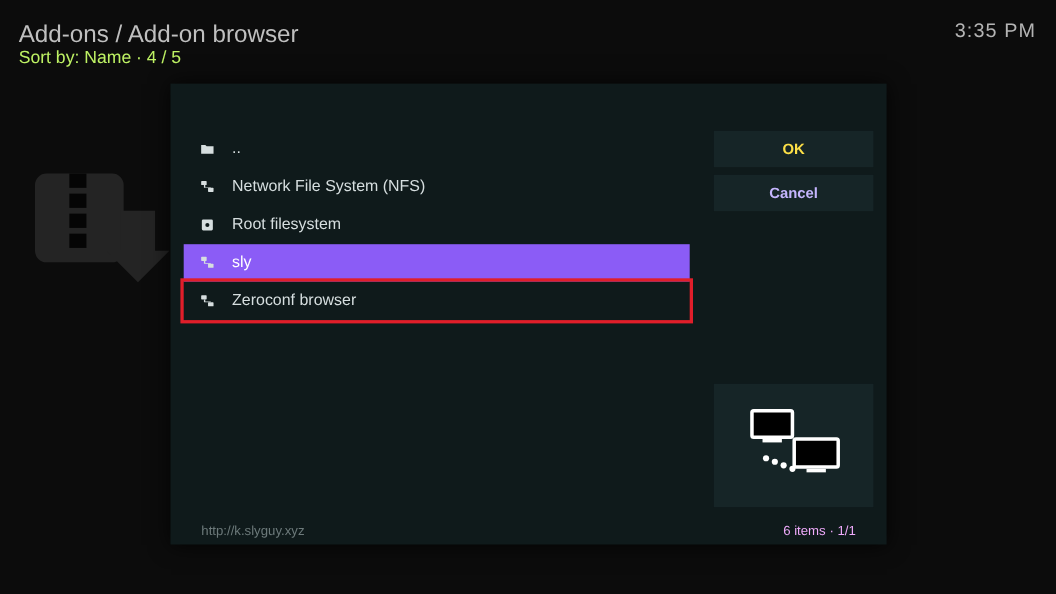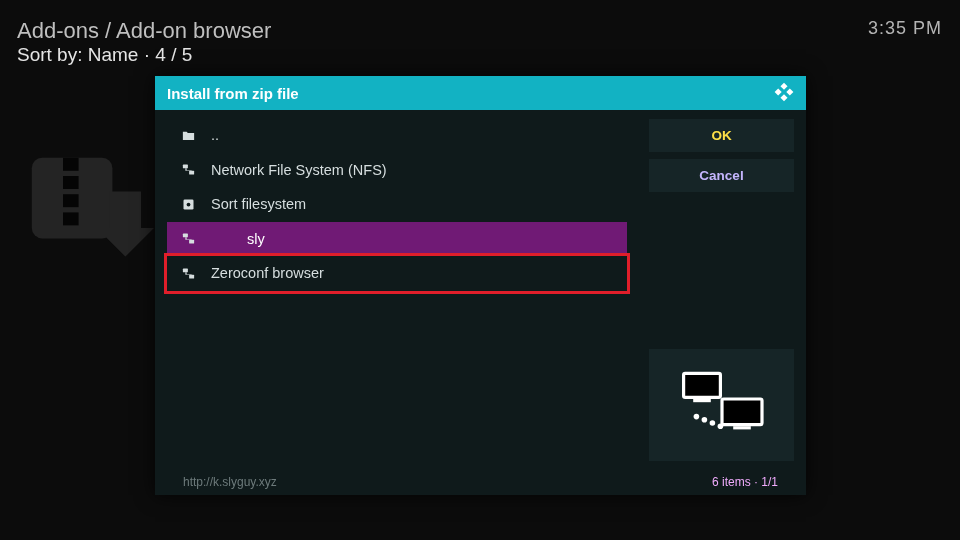--- a/index.html
+++ b/index.html
@@ -1,32 +1,32 @@
 <!DOCTYPE html>
 <html><head>
 <meta charset="utf-8">
 <style>
   * { margin: 0; padding: 0; box-sizing: border-box; }
   html, body { width: 960px; height: 540px; background: #000; font-family: "Segoe UI", Arial, sans-serif; overflow: hidden; color: #ddd; }
   .screen { position: relative; width: 960px; height: 540px; background: #0c0c0c; }
   .breadcrumb { position: absolute; top: 18px; left: 17px; color: #bfbfbf; font-size: 22px; font-weight: 300; }
-  .sort-line { position: absolute; top: 44px; left: 17px; color: #e5e5e5; font-size: 19px; }
+  .sort-line { position: absolute; top: 44px; left: 17px; color: #bef264; font-size: 16px; }
   .clock { position: absolute; top: 18px; right: 18px; color: #b4b4b4; font-size: 18px; font-weight: 300; letter-spacing: 1px; }
   .bgicon { position: absolute; top: 150px; left: 24px; opacity: .5; }
   .bgicon svg { width: 130px; height: 130px; }
   .dialog { position: absolute; top: 76px; left: 155px; width: 651px; height: 419px; background: #0f1a1b; box-shadow: 0 0 18px rgba(0,0,0,.8); }
   .dlg-header { height: 34px; background: #12b2c3; display: flex; align-items: center; padding: 0 12px; color: #fff; font-weight: 700; font-size: 15px; }
   .dlg-header .spacer { flex: 1; }
   .dlg-header svg { width: 20px; height: 20px; }
   .dlg-body { position: absolute; top: 34px; left: 0; right: 0; bottom: 26px; }
   .list { position: absolute; top: 8px; left: 12px; width: 460px; }
   .row { height: 34.5px; display: flex; align-items: center; padding-left: 14px; color: #d6dedf; font-size: 14.5px; cursor: default; }
   .row .icon { width: 22px; display: flex; align-items: center; justify-content: flex-start; margin-right: 8px; }
   .row .icon svg { width: 15px; height: 15px; }
-  .row.selected { background: #701a75; color: #fff; gap: 36px; }
+  .row.selected { background: #8b5cf6; color: #fff; }
   .highlight-box { position: absolute; border: 3px solid #e01e2a; pointer-events: none; }
   .sidepane { position: absolute; top: 9px; right: 12px; width: 145px; }
   .btn { height: 33px; background: #162527; color: #c4b5fd; font-size: 13.5px; font-weight: 600; display: flex; align-items: center; justify-content: center; margin-bottom: 7px; cursor: default; }
   .btn.ok { color: #fde047; }
   .preview { position: absolute; right: 12px; bottom: 8px; width: 145px; height: 112px; background: #162527; display: flex; align-items: center; justify-content: center; }
   .preview svg { width: 96px; height: 72px; }
   .dlg-footer { position: absolute; bottom: 0; left: 0; right: 0; height: 26px; display: flex; align-items: center; padding: 0 28px; font-size: 12px; }
   .dlg-footer .path { color: #6d7a7b; }
   .dlg-footer .spacer { flex: 1; }
   .dlg-footer .count { color: #f0abfc; margin-left: 23px; }
@@ -46,34 +46,20 @@
           <rect x="30" y="6" width="12" height="10" fill="#000"></rect>
           <rect x="30" y="20" width="12" height="10" fill="#000"></rect>
           <rect x="30" y="34" width="12" height="10" fill="#000"></rect>
           <rect x="30" y="48" width="12" height="10" fill="#000"></rect>
           <path d="M66 32 h24 v28 l10 0 -22 22 -22 -22 h10 z"></path>
         </g>
       </svg>
   </div>
 
   <div class="dialog">
-    <div class="dlg-header">
-      <span>Install from zip file</span>
-      <span class="spacer"></span>
-      <span>
-        <svg viewBox="0 0 24 24">
-            <g fill="#fff">
-              <rect x="9" y="2" width="6" height="6" transform="rotate(45 12 5)"></rect>
-              <rect x="2" y="9" width="6" height="6" transform="rotate(45 5 12)"></rect>
-              <rect x="16" y="9" width="6" height="6" transform="rotate(45 19 12)"></rect>
-              <rect x="9" y="16" width="6" height="6" transform="rotate(45 12 19)"></rect>
-            </g>
-          </svg>
-      </span>
-    </div>
 
     <div class="dlg-body">
       <div class="list" id="list">
           <div class="row">
             <span class="icon">
               <svg viewBox="0 0 24 24" fill="#d6dedf">
                 <path d="M3 6h6l2 2h10v11H3z"></path>
               </svg>
             </span>
             <span>..</span>
@@ -88,21 +74,21 @@
             </span>
             <span>Network File System (NFS)</span>
           </div>
           <div class="row">
             <span class="icon">
               <svg viewBox="0 0 24 24" fill="#d6dedf">
                 <rect x="4" y="4" width="16" height="16" rx="2"></rect>
                 <circle cx="12" cy="12" r="3" fill="#0f1a1b"></circle>
               </svg>
             </span>
-            <span>Sort filesystem</span>
+            <span>Root filesystem</span>
           </div>
           <div class="row selected">
             <span class="icon">
               <svg viewBox="0 0 24 24" fill="#d6dedf">
                 <rect x="3" y="4" width="8" height="6" rx="1"></rect>
                 <rect x="13" y="14" width="8" height="6" rx="1"></rect>
                 <path d="M7 10v4h10v-1h-8v-3z"></path>
               </svg>
             </span>
             <span>sly</span>

